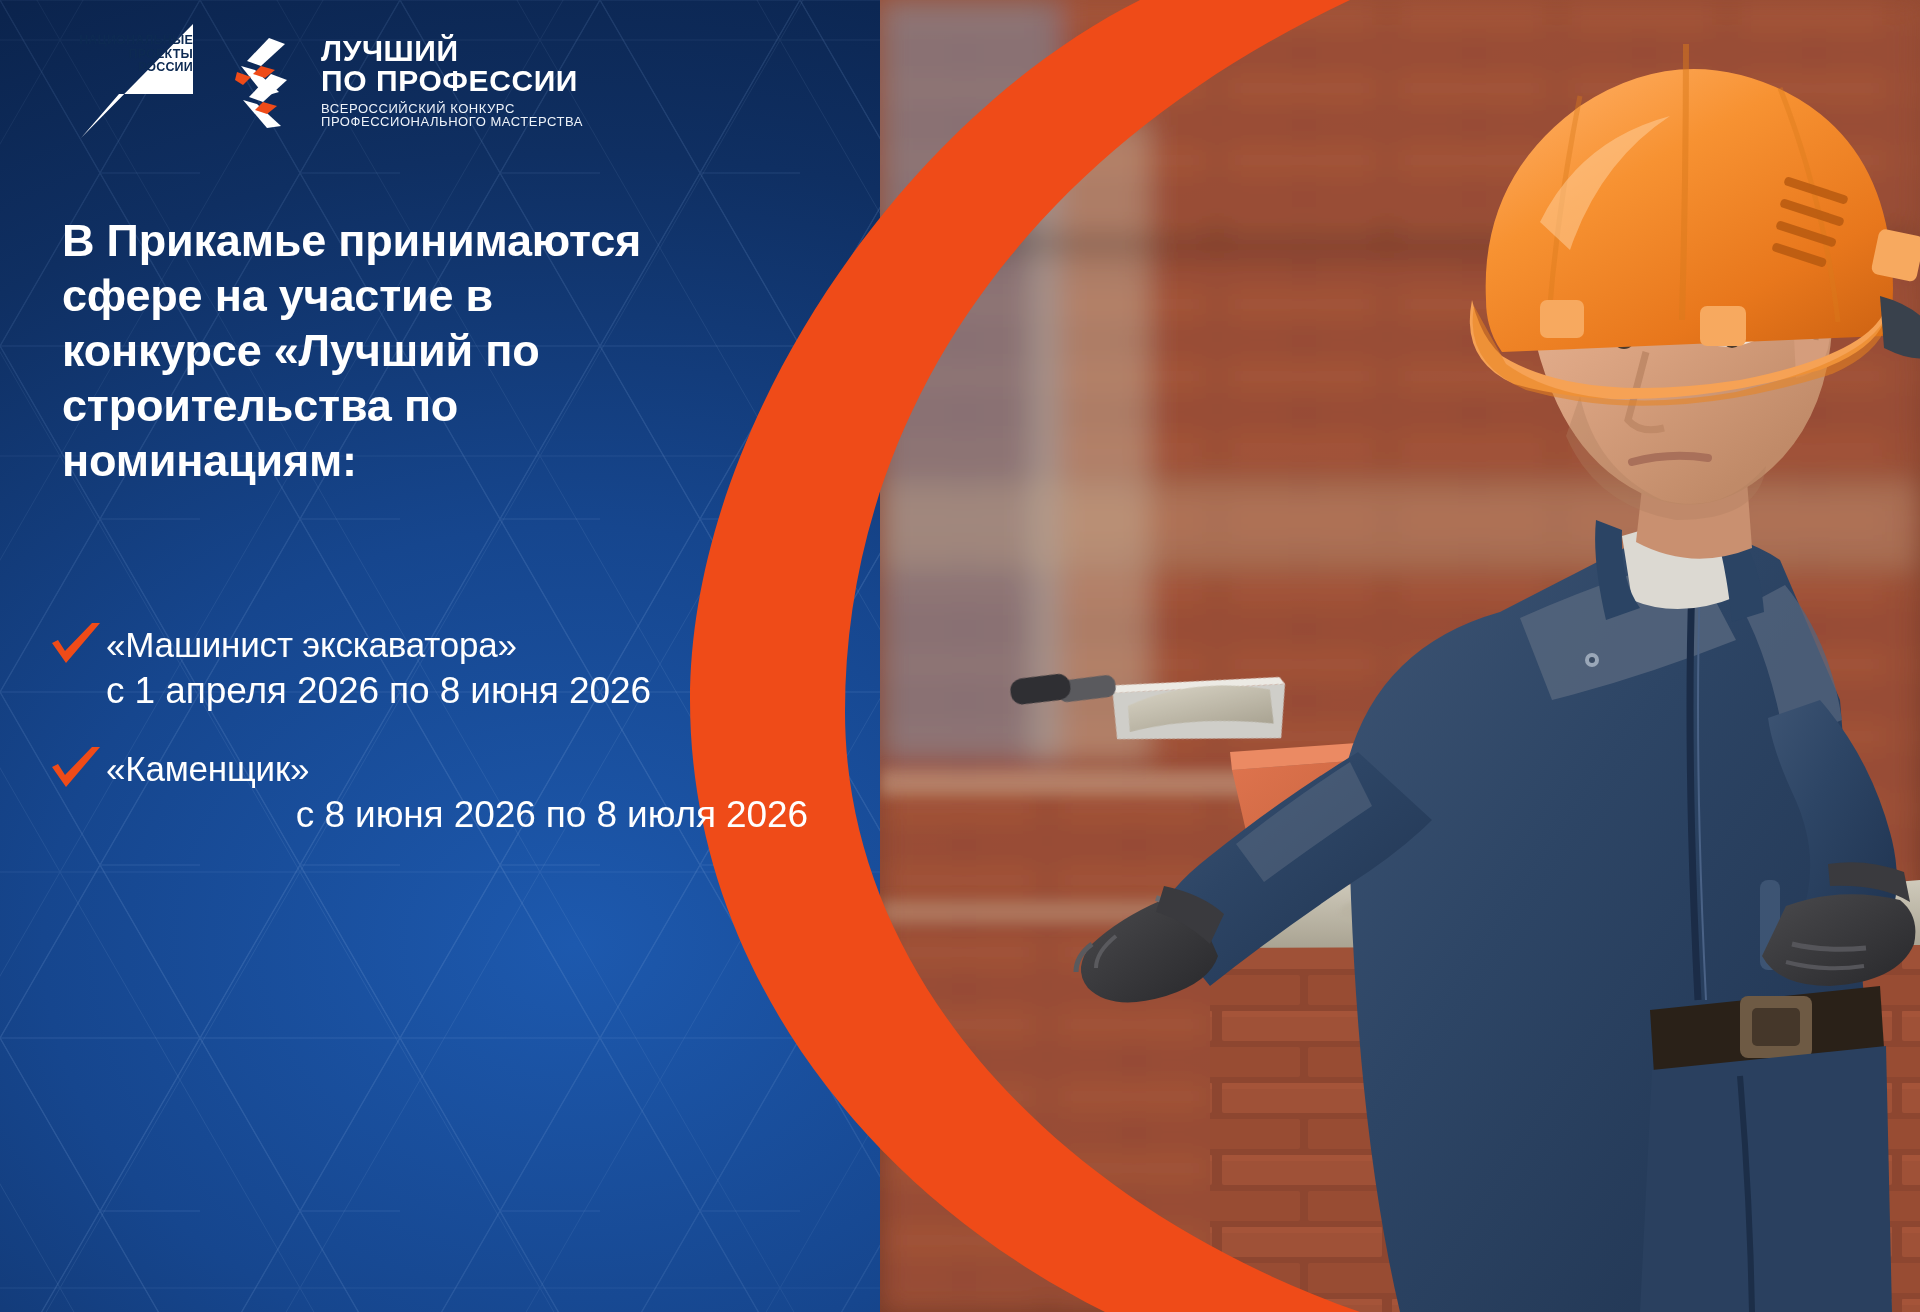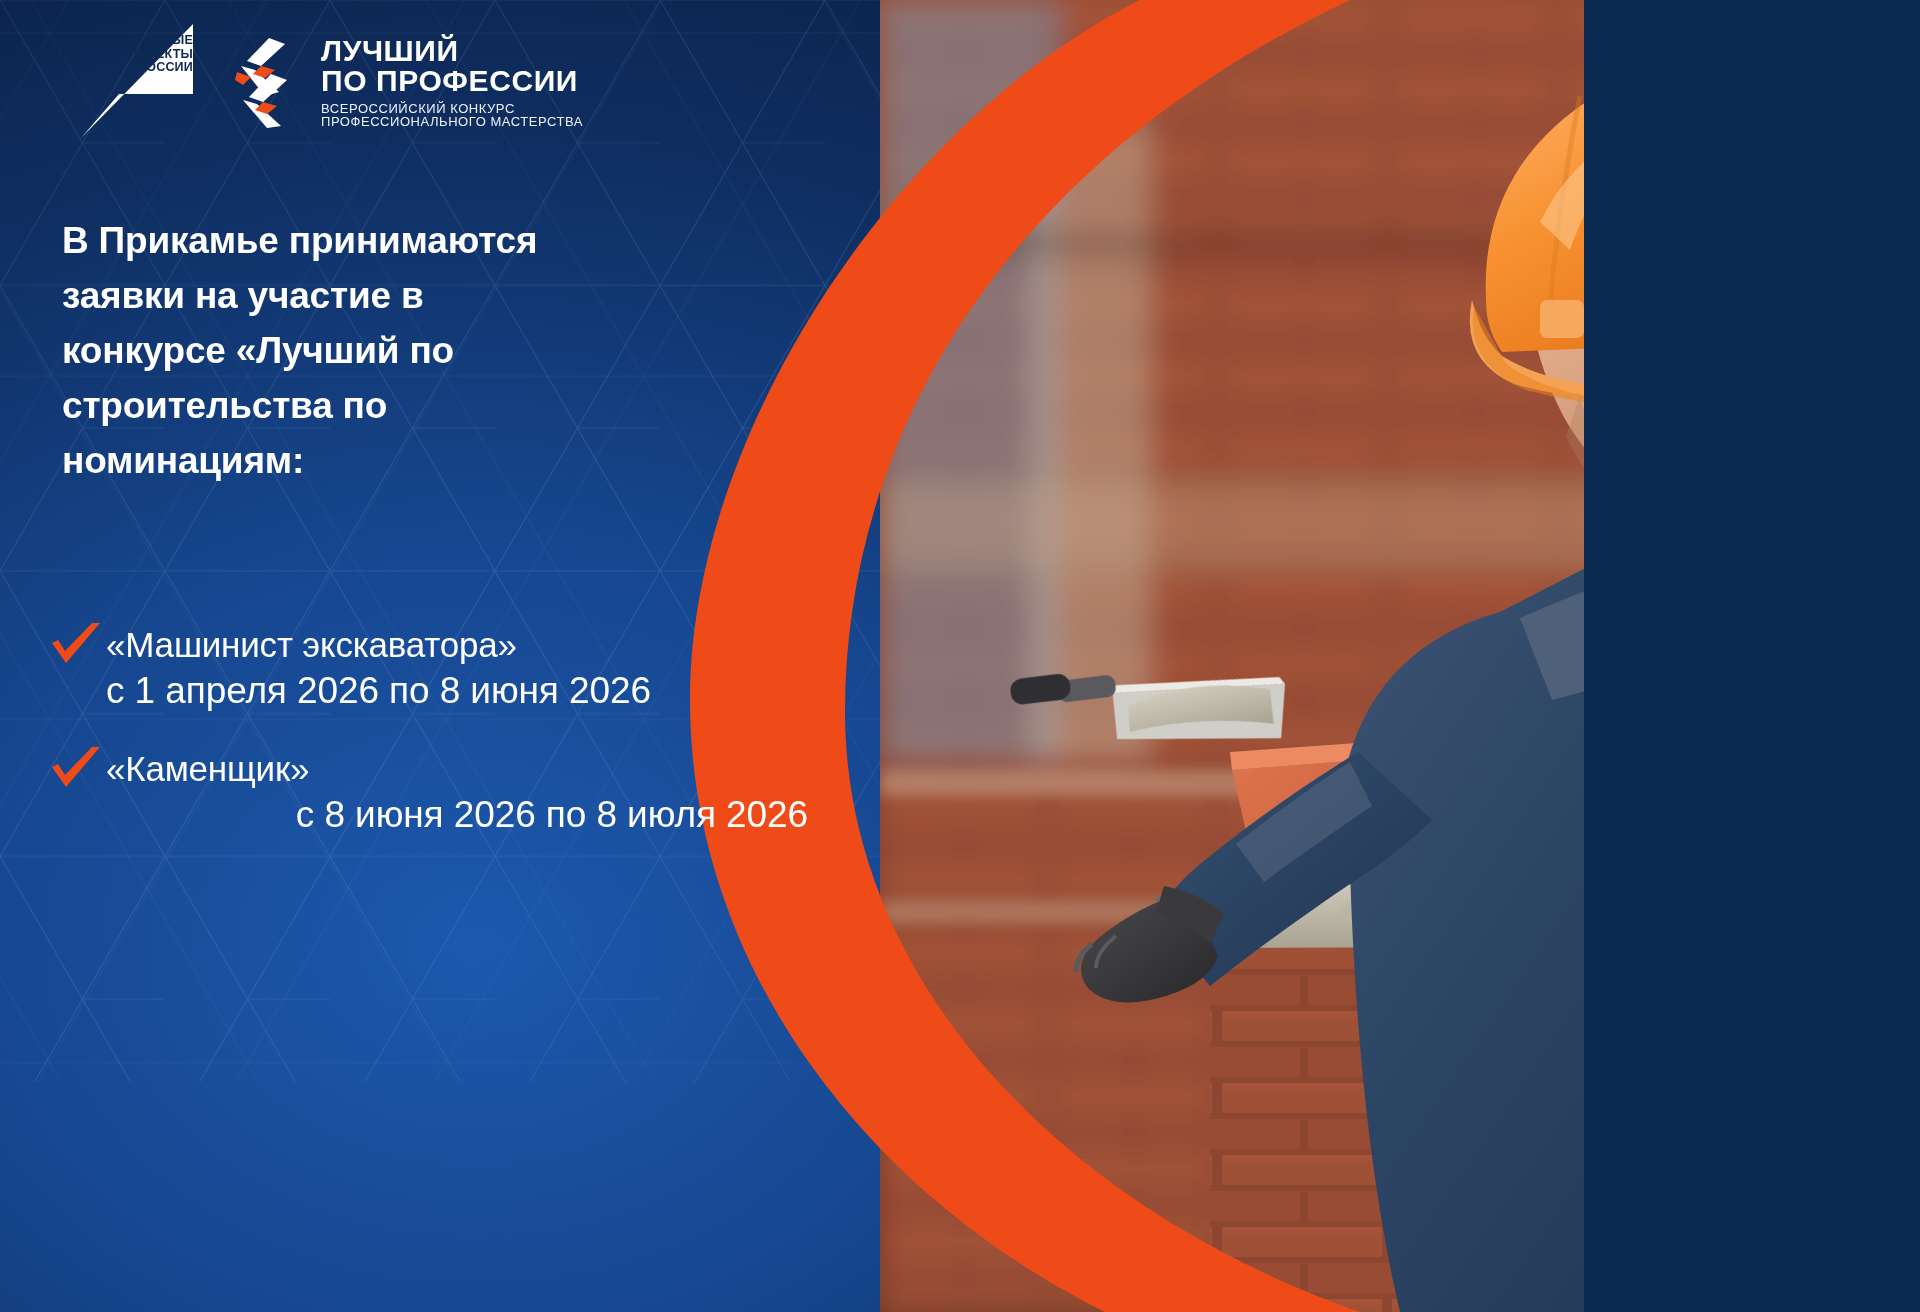--- a/index.html
+++ b/index.html
@@ -6,21 +6,21 @@
   html,body { width:1920px; height:1312px; overflow:hidden; }
   body {
     font-family: "Liberation Sans", sans-serif;
     background:#0a2a52;
     position:relative;
   }
 
   
   #poster {
     position:relative;
-    width:1584px; height:1312px;
+    width:1920px; height:1312px;
     overflow:hidden;
     background:
       radial-gradient(ellipse 1400px 1100px at 30% 72%, #1d59ae 0%, #16468e 38%, #0f2f62 72%, #0a2148 100%);
   }
 
   
   #pattern {
     position:absolute; inset:0;
     opacity:.55;
     pointer-events:none;
@@ -79,21 +79,21 @@
   }
 
   
   #headline {
     position:absolute;
     left:62px; top:213px;
     width:700px;
     z-index:6;
     color:#ffffff;
     font-weight:bold;
-    font-size:37px;
+    font-size:45px;
     line-height:55px;
     letter-spacing:-0.2px;
   }
 
   
   #bullets {
     position:absolute;
     left:48px; top:625px;
     width:760px;
     z-index:6;
@@ -413,21 +413,21 @@
         <div class="lp-sub">
           <div>ВСЕРОССИЙСКИЙ КОНКУРС</div>
           <div>ПРОФЕССИОНАЛЬНОГО МАСТЕРСТВА</div>
         </div>
       </div>
     </div>
   </div>
 
   <div id="headline">
     <div>В Прикамье принимаются</div>
-    <div>заявки на участие в</div>
+    <div>сфере на участие в</div>
     <div>конкурсе «Лучший по</div>
     <div>строительства по</div>
     <div>номинациям:</div>
   </div>
 
   <div id="bullets">
 
     <div class="bullet">
       <svg class="check" viewBox="0 0 56 48">
         <path d="M4,20 L18,40 L52,0 L44,0 L17,28 L10,17 Z" fill="#ef4b18"></path>

